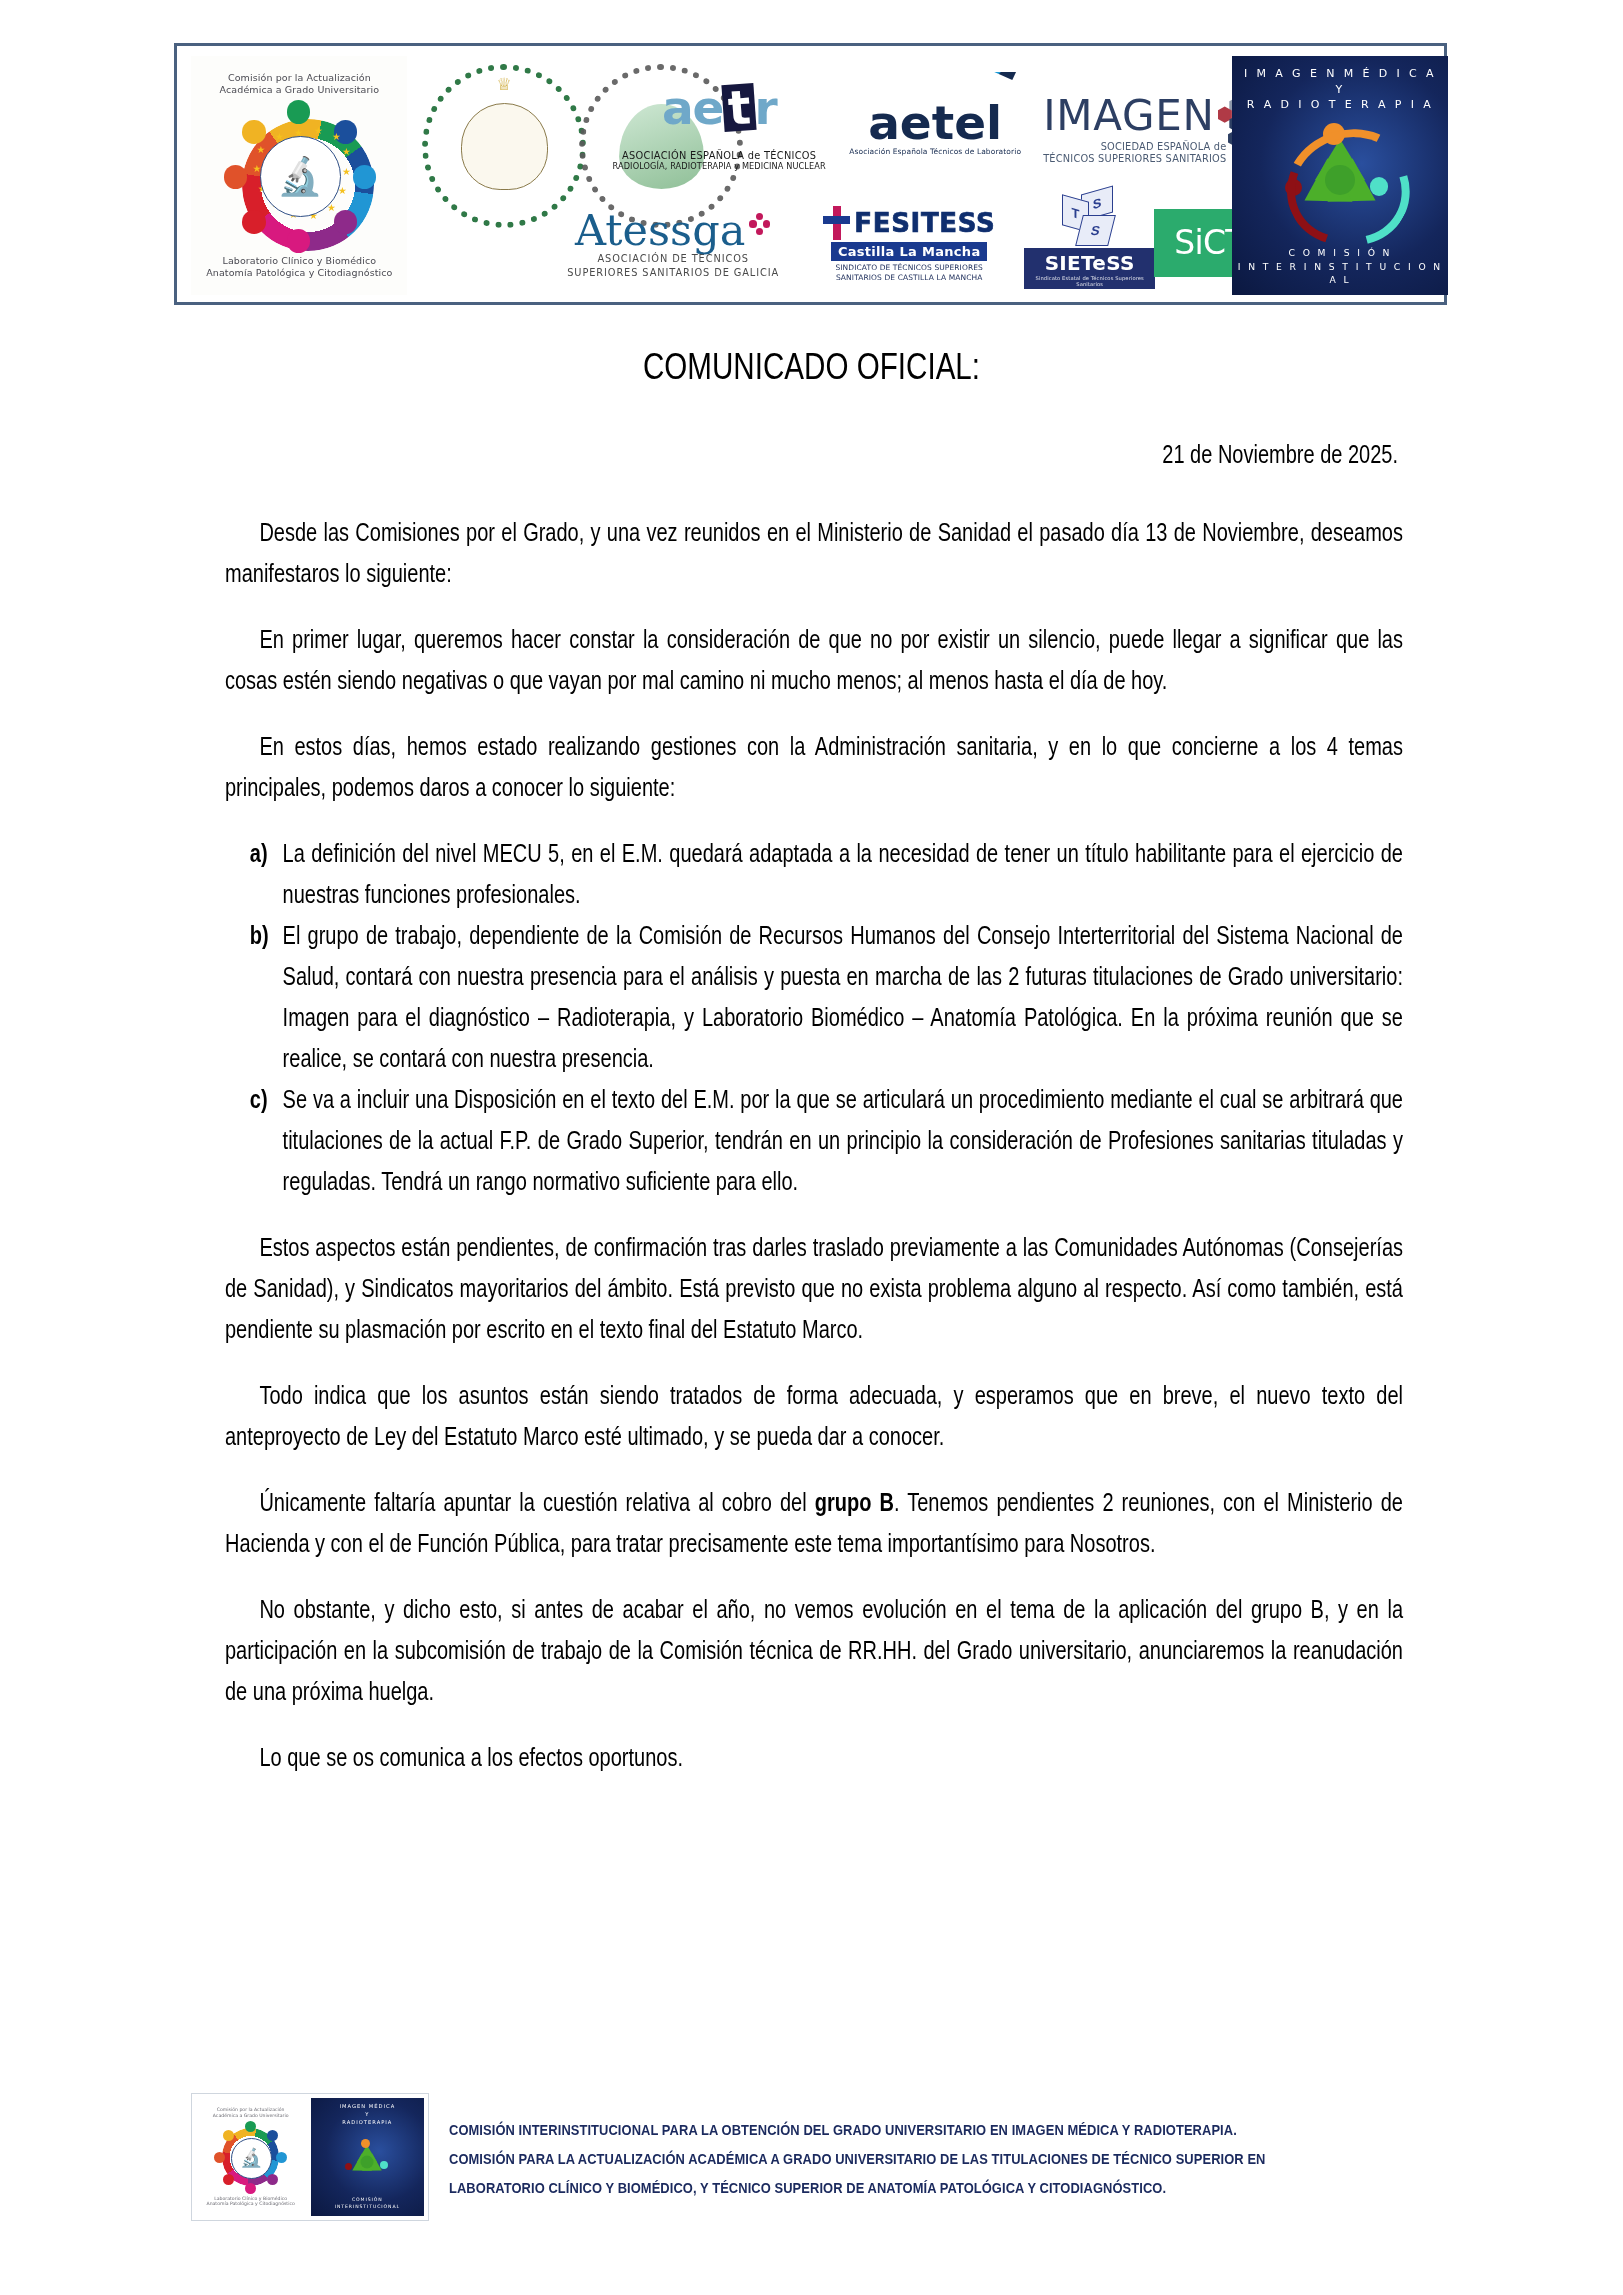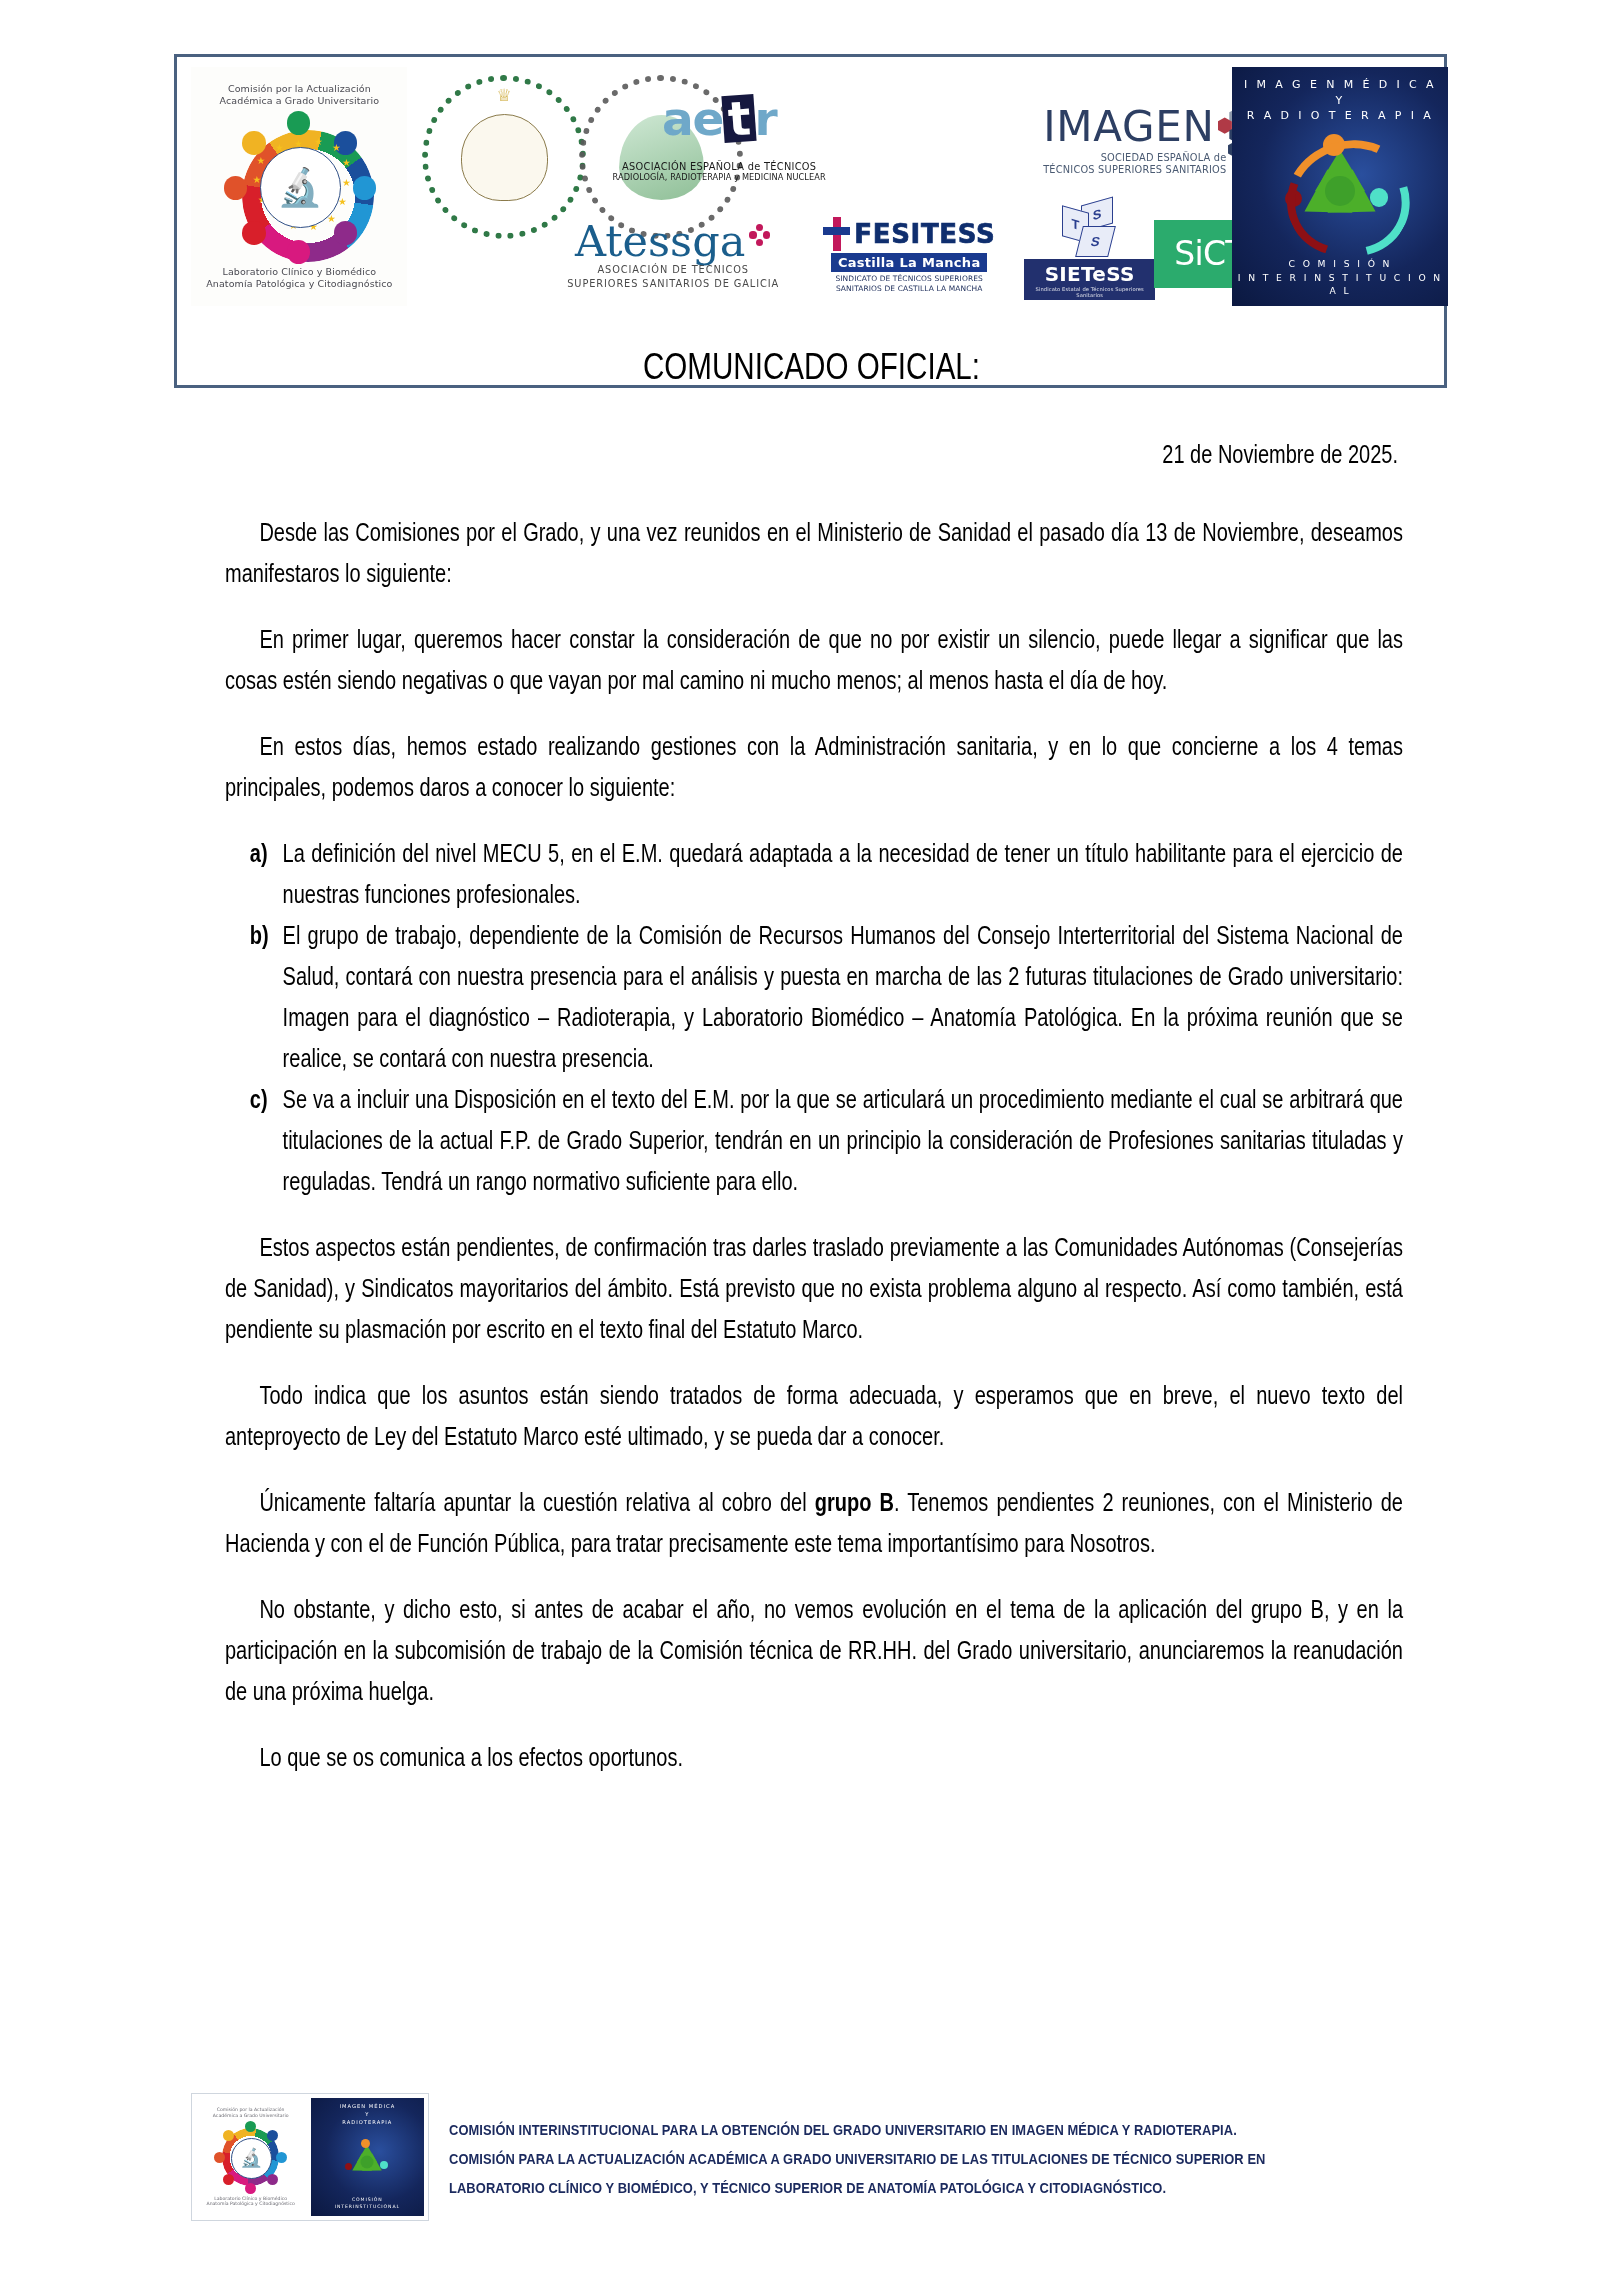--- a/index.html
+++ b/index.html
@@ -20,23 +20,23 @@
   .page {
     position: absolute;
     inset: 0;
     background: #ffffff;
   }
 
   
   .header-banner {
     position: absolute;
     left: 174px;
-    top: 54px;
+    top: 43px;
     width: 1273px;
-    height: 334px;
+    height: 262px;
     border: 3.9px solid #4a6180;
     background: #ffffff;
     box-sizing: border-box;
     padding: 6.5px 9.2px;
   }
   .banner-inner {
     width: 100%;
     height: 100%;
     position: relative;
   }
@@ -421,20 +421,25 @@
       </div>
 
       <div class="logo logo-aetr">
         <div class="aetr-word">
           <span class="a">a</span><span class="e">e</span><span class="t">t</span><span class="r">r</span>
         </div>
         <div class="aetr-sub1">ASOCIACIÓN ESPAÑOLA de TÉCNICOS</div>
         <div class="aetr-sub2">RADIOLOGÍA, RADIOTERAPIA y MEDICINA NUCLEAR</div>
       </div>
 
+      <div class="logo logo-aetel">
+        <div class="aetel-word">aetel</div>
+        <div class="aetel-swoosh"></div>
+        <div class="aetel-sub">Asociación Española Técnicos de Laboratorio</div>
+      </div>
 
       <div class="logo logo-setss">
         <div class="setss-word">
           <span>IMAGEN</span>
           <span class="hexes">
             <i class="hex" style="background:#8e99ab;left:11.8px;top:0"></i>
             <i class="hex" style="background:#b03a46;left:0px;top:9.2px"></i>
             <i class="hex" style="background:#6d7a90;left:23.6px;top:9.2px"></i>
             <i class="hex" style="background:#2d3f63;left:11.8px;top:18.3px"></i>
             <i class="hex" style="background:#4a5a78;left:23.6px;top:27.5px"></i>

